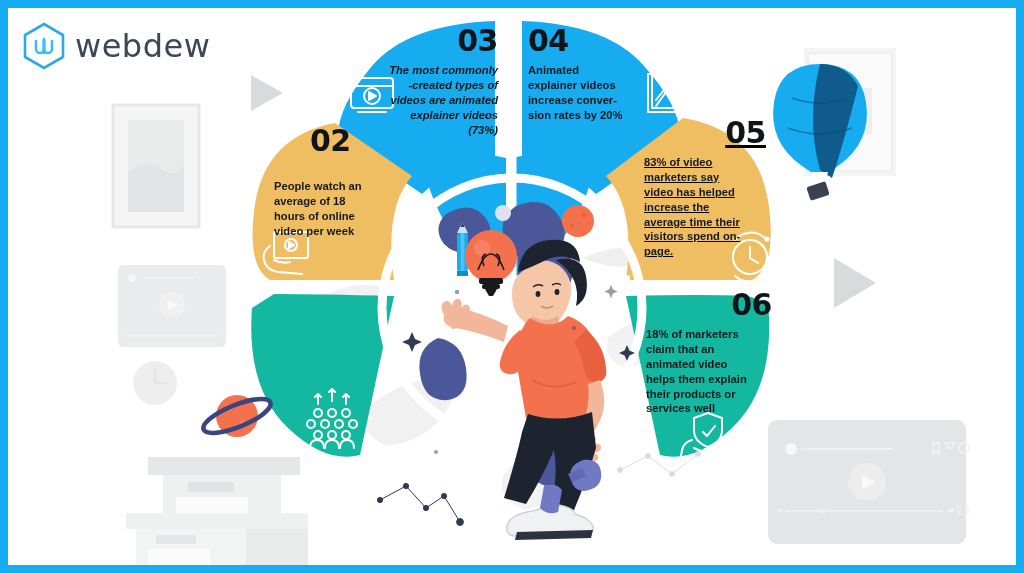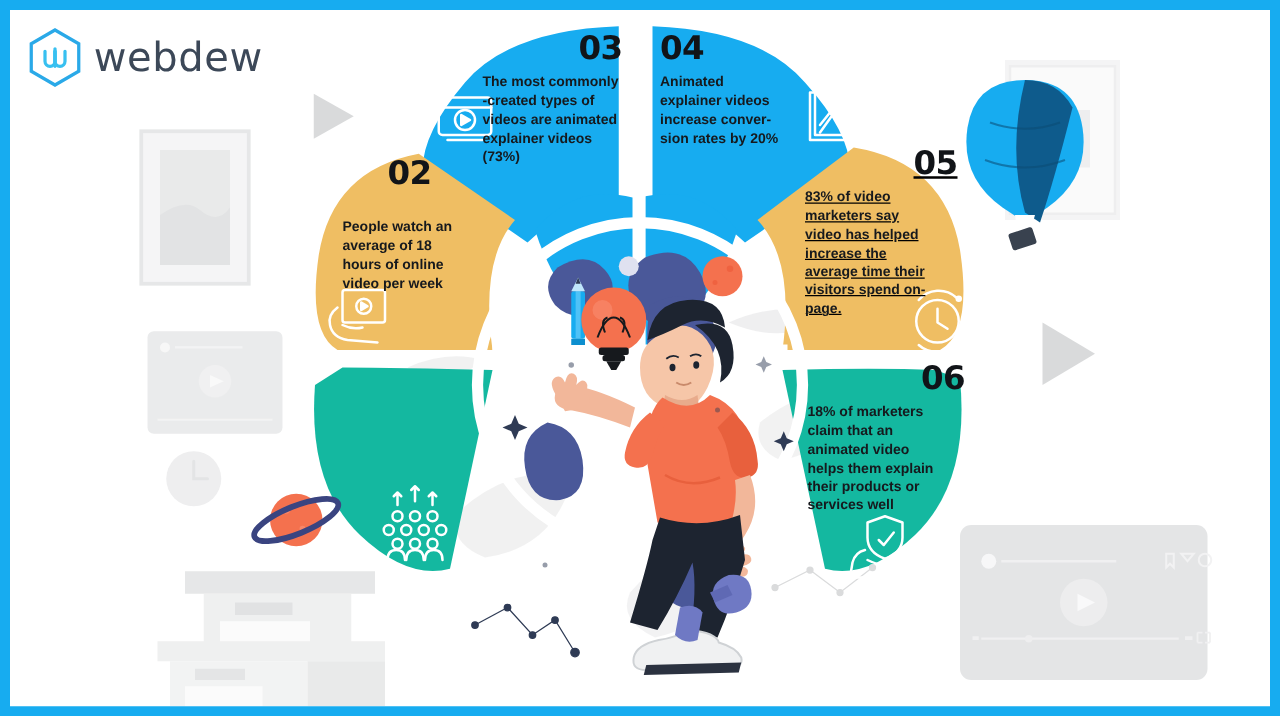--- a/index.html
+++ b/index.html
@@ -24,21 +24,21 @@
   .logo-text{font-size:32px;letter-spacing:.5px;color:#3c4858;font-weight:400;
              font-family:"DejaVu Sans",sans-serif;}
 
   
   .layer{position:absolute;left:0;top:0;width:1008px;height:557px;pointer-events:none;}
 
   
   .petal-wrap{position:absolute;left:0;top:0;width:1008px;height:557px;}
   .petal-text{position:absolute;}
   .petal-num{
-    font-size:26px;font-weight:700;color:#111418;letter-spacing:-.5px;
+    font-size:30px;font-weight:700;color:#111418;letter-spacing:-.5px;
     font-family:"DejaVu Sans",sans-serif;line-height:1;
   }
   .petal-body{
     font-size:11.2px;font-weight:700;color:#16191d;line-height:1.33;
     font-family:"Liberation Sans",sans-serif;
   }
   .n-right{text-align:right;}
 </style>
 </head>
 <body>
@@ -332,21 +332,21 @@
       <div class="petal-text" style="left:258px;top:288px;width:118px;">
       </div>
 
       <div class="petal-text" style="left:266px;top:118px;width:128px;">
         <div class="petal-num" style="margin-left:36px;">02</div>
         <div class="petal-body" style="margin-top:23px;width:104px;">People watch an average of 18 hours of online video per week</div>
       </div>
 
       <div class="petal-text n-right" style="left:338px;top:18px;width:152px;">
         <div class="petal-num">03</div>
-        <div class="petal-body" style="margin-top:7px;width:112px;margin-left:40px;text-align:left;">The most commonly -created types of videos are animated explainer videos (73%)</div>
+        <div class="petal-body" style="margin-top:7px;width:112px;margin-left:40px;text-align:right;font-style:italic;">The most commonly -created types of videos are animated explainer videos (73%)</div>
       </div>
 
       <div class="petal-text" style="left:520px;top:18px;width:122px;">
         <div class="petal-num">04</div>
         <div class="petal-body" style="margin-top:7px;width:96px;">Animated explainer videos increase conver- sion rates by 20%</div>
       </div>
 
       <div class="petal-text n-right" style="left:636px;top:110px;width:122px;text-decoration:underline;">
         <div class="petal-num">05</div>
         <div class="petal-body" style="margin-top:7px;width:104px;text-align:left;">83% of video marketers say video has helped increase the average time their visitors spend on-page.</div>

